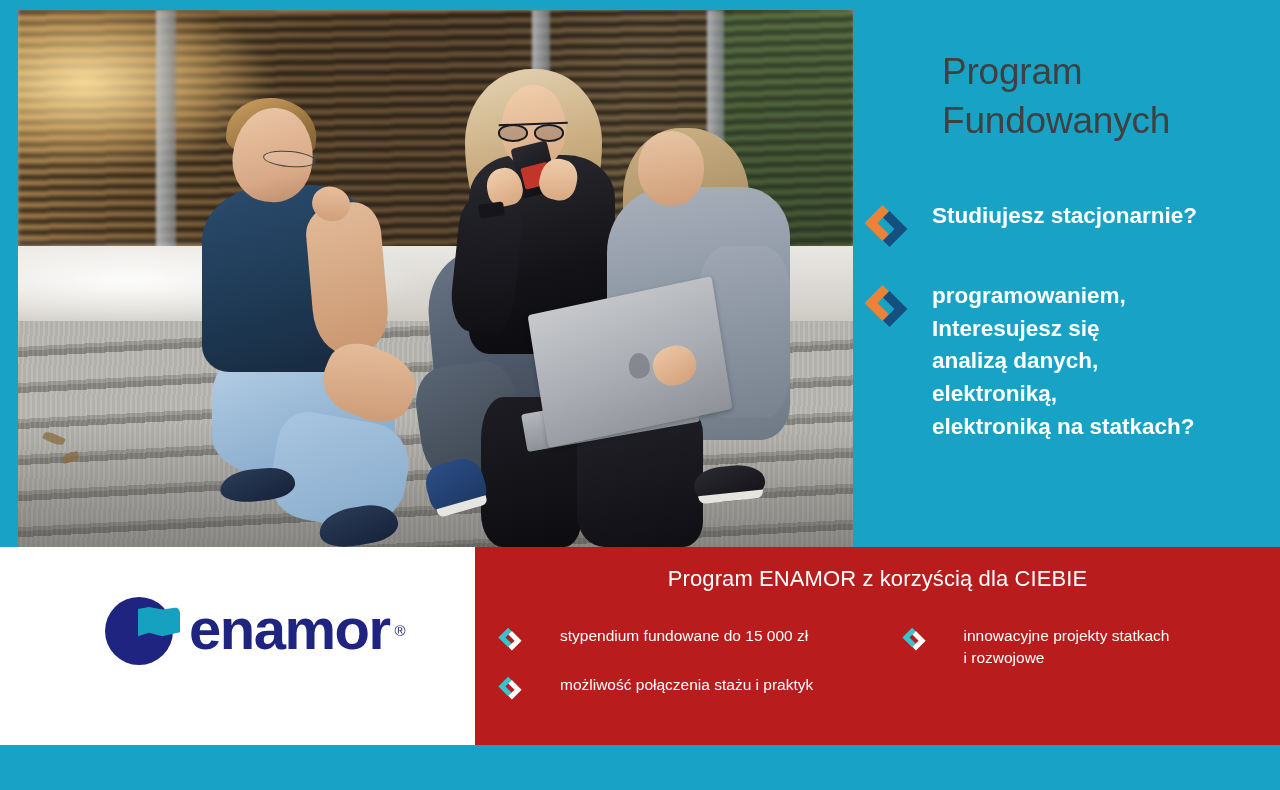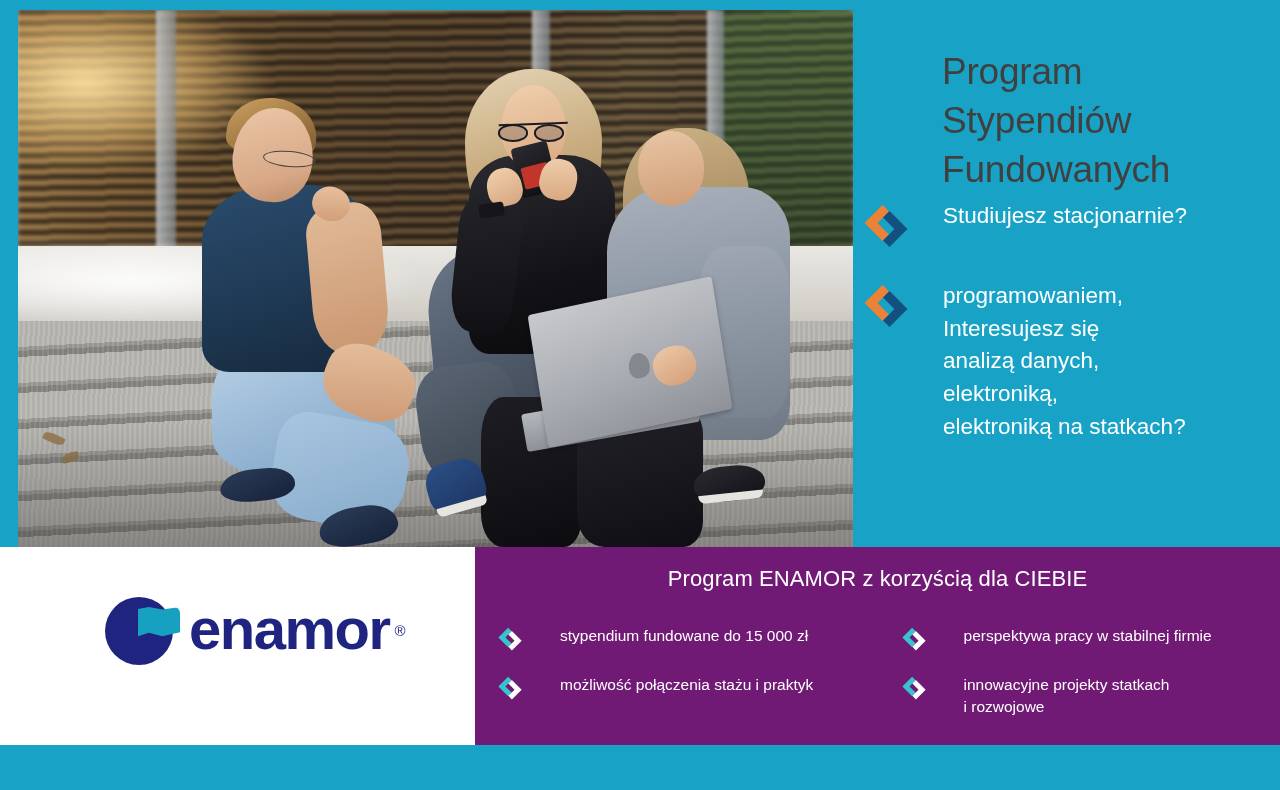--- a/index.html
+++ b/index.html
@@ -356,25 +356,25 @@
     margin-bottom: 30px;
   }
   .q-icon {
     flex: 0 0 auto;
     width: 48px;
     height: 48px;
     margin-left: 0px;
     margin-top: 2px;
   }
   .q-text {
-    margin-left: 33px;
+    margin-left: 22px;
     color: #ffffff;
     font-size: 22.5px;
     line-height: 1.45;
-    font-weight: 400;
+    font-weight: 700;
     max-width: 310px;
   }
 
   
   .white-panel {
     position: absolute;
     left: 0;
     top: 547px;
     width: 475px;
     height: 198px;
@@ -427,21 +427,21 @@
     letter-spacing: 0;
   }
 
   
   .blue-banner {
     position: absolute;
     left: 475px;
     top: 547px;
     width: 805px;
     height: 198px;
-    background: #701a75;
+    background: #b91c1c;
   }
   .banner-title {
     position: absolute;
     left: 0; right: 0;
     top: 19px;
     text-align: center;
     color: #ffffff;
     font-size: 22px;
     font-weight: 400;
     letter-spacing: .1px;
@@ -537,21 +537,20 @@
       </div>
       <div class="pC-hand"></div>
       <div class="pC-shoe"></div>
     </div>
   </div>
 
   <div class="right-col">
 
     <div class="headline">
       <div>Program</div>
-      <div>Stypendiów</div>
       <div>Fundowanych</div>
     </div>
 
     <div class="q-list">
 
       <div class="q-item">
         <span class="q-icon">
           <svg viewBox="0 0 48 48" width="48" height="48" aria-hidden="true">
             <path d="M20.5 3 L27 9.6 L15.6 21 L27 32.4 L20.5 39 L2.5 21 Z" fill="#ed8236"></path>
             <path d="M27.5 9 L45.5 27 L27.5 45 L21 38.4 L32.4 27 L21 15.6 Z" fill="#14507f"></path>
@@ -623,31 +622,20 @@
           </span>
           <div class="b-text">
             <div>możliwość połączenia stażu i praktyk</div>
           </div>
         </div>
 
       </div>
 
       <div class="benefit-col right">
 
-        <div class="benefit">
-          <span class="b-icon">
-            <svg viewBox="0 0 48 48" width="26" height="26" aria-hidden="true">
-              <path d="M20.5 3 L27 9.6 L15.6 21 L27 32.4 L20.5 39 L2.5 21 Z" fill="#37c4cf"></path>
-              <path d="M27.5 9 L45.5 27 L27.5 45 L21 38.4 L32.4 27 L21 15.6 Z" fill="#ffffff"></path>
-            </svg>
-          </span>
-          <div class="b-text">
-            <div>perspektywa pracy w stabilnej firmie</div>
-          </div>
-        </div>
 
         <div class="benefit">
           <span class="b-icon">
             <svg viewBox="0 0 48 48" width="26" height="26" aria-hidden="true">
               <path d="M20.5 3 L27 9.6 L15.6 21 L27 32.4 L20.5 39 L2.5 21 Z" fill="#37c4cf"></path>
               <path d="M27.5 9 L45.5 27 L27.5 45 L21 38.4 L32.4 27 L21 15.6 Z" fill="#ffffff"></path>
             </svg>
           </span>
           <div class="b-text">
             <div>innowacyjne projekty statkach</div>

